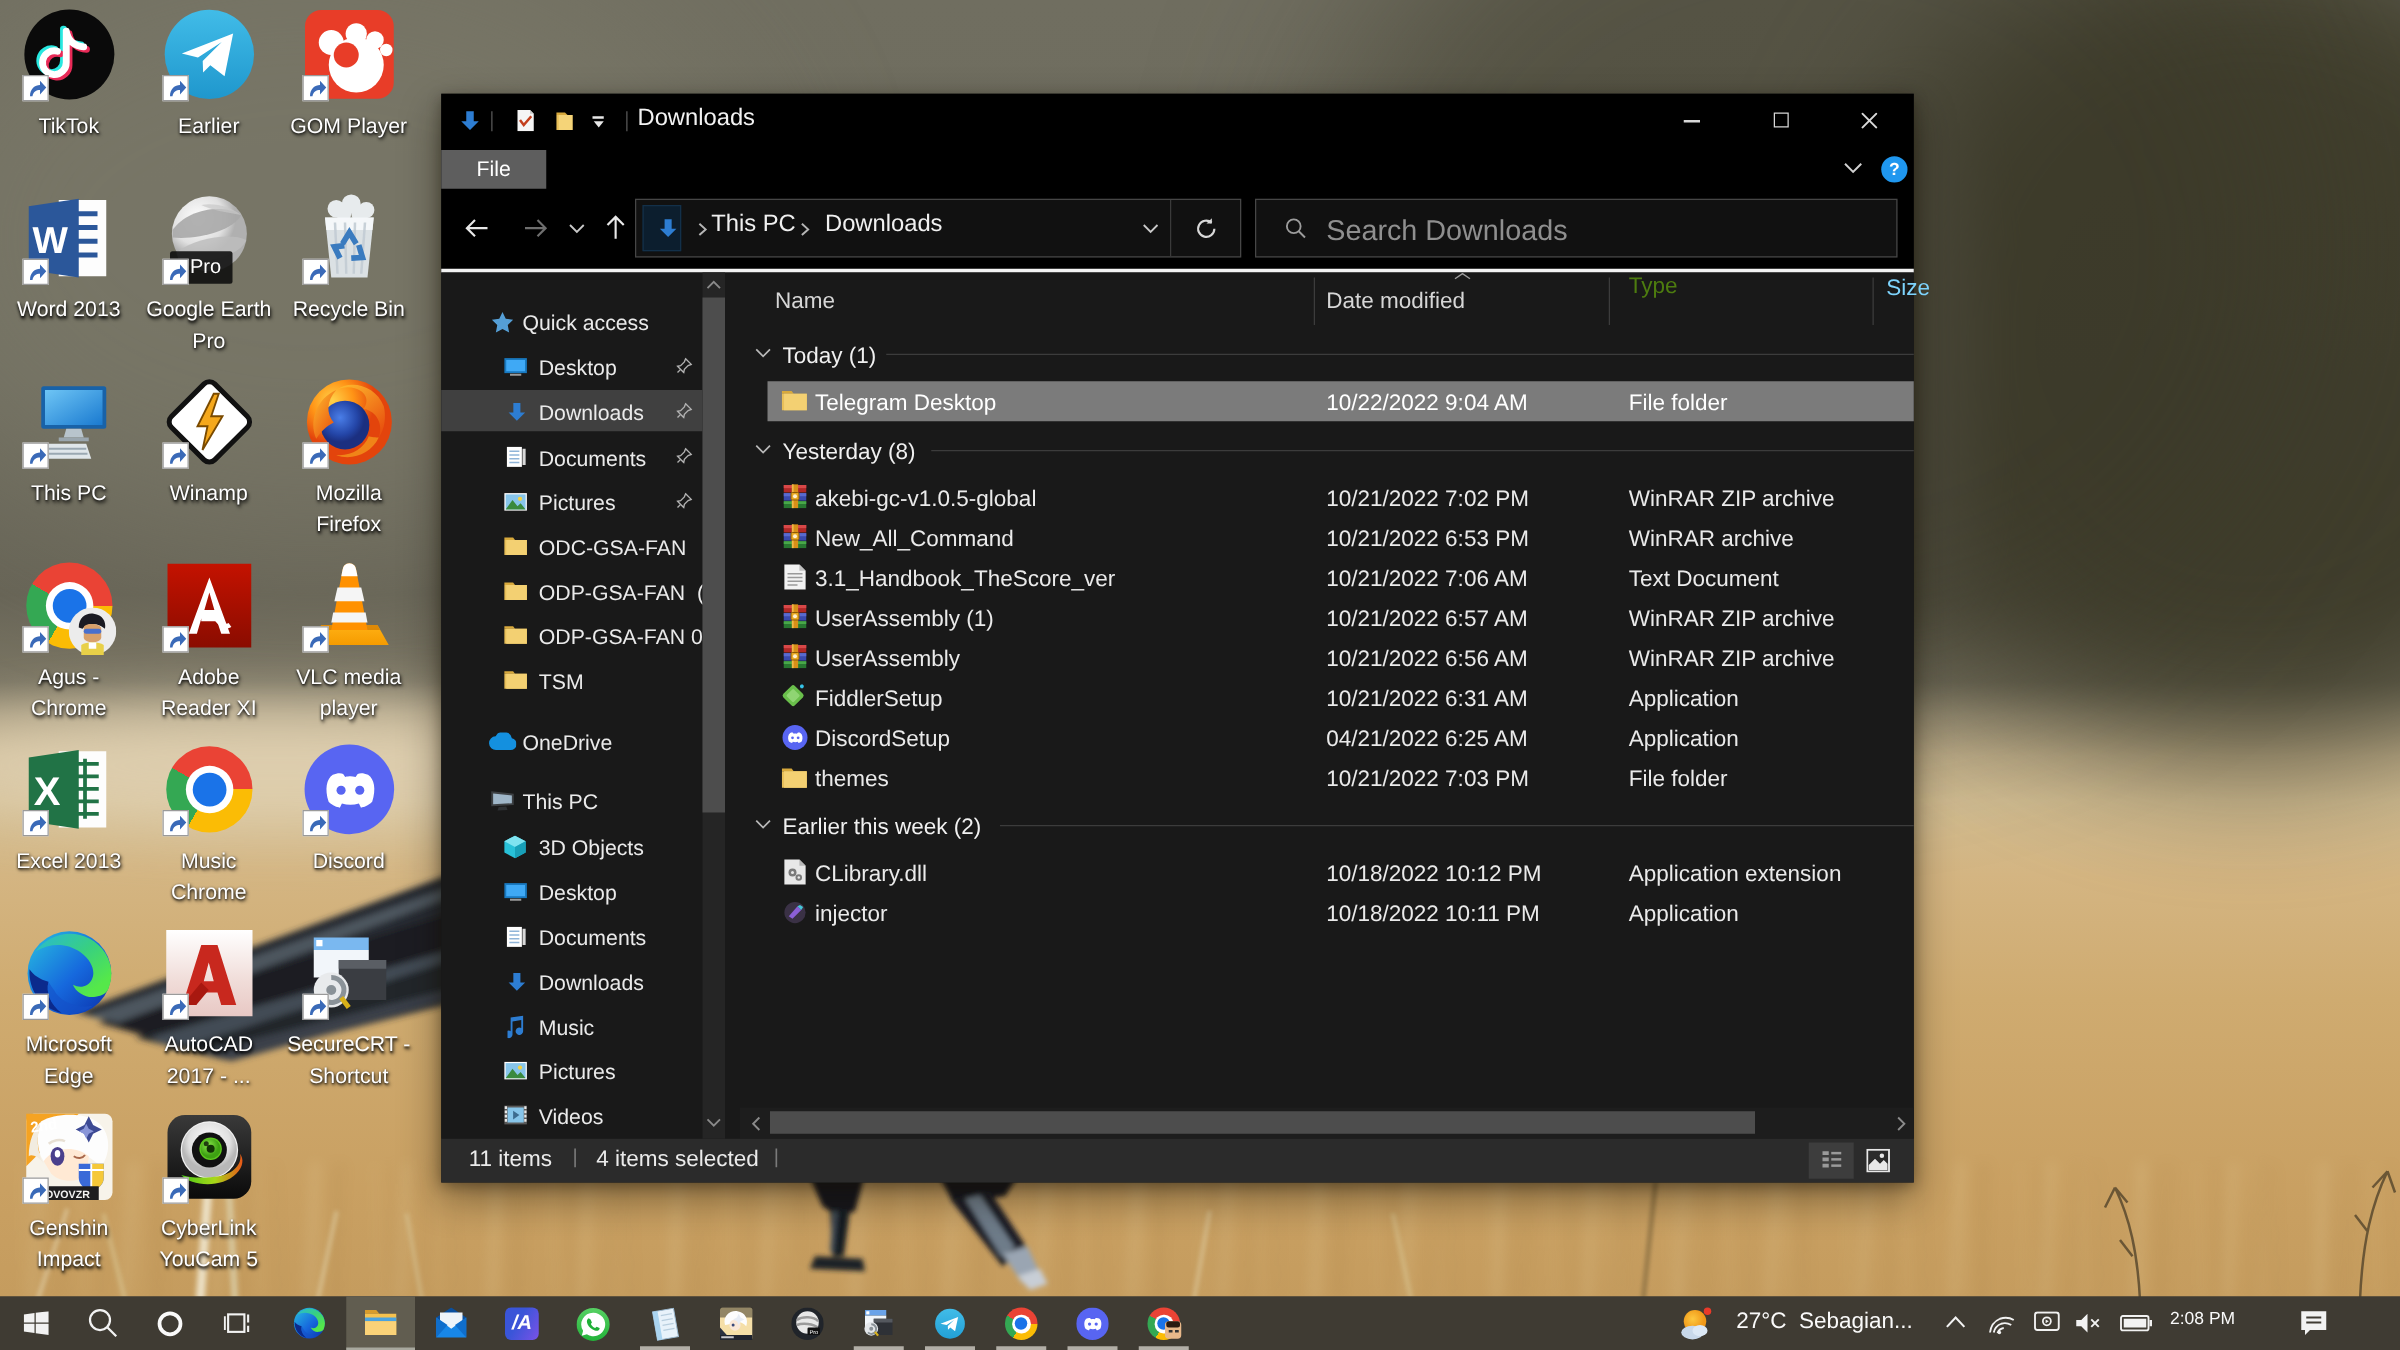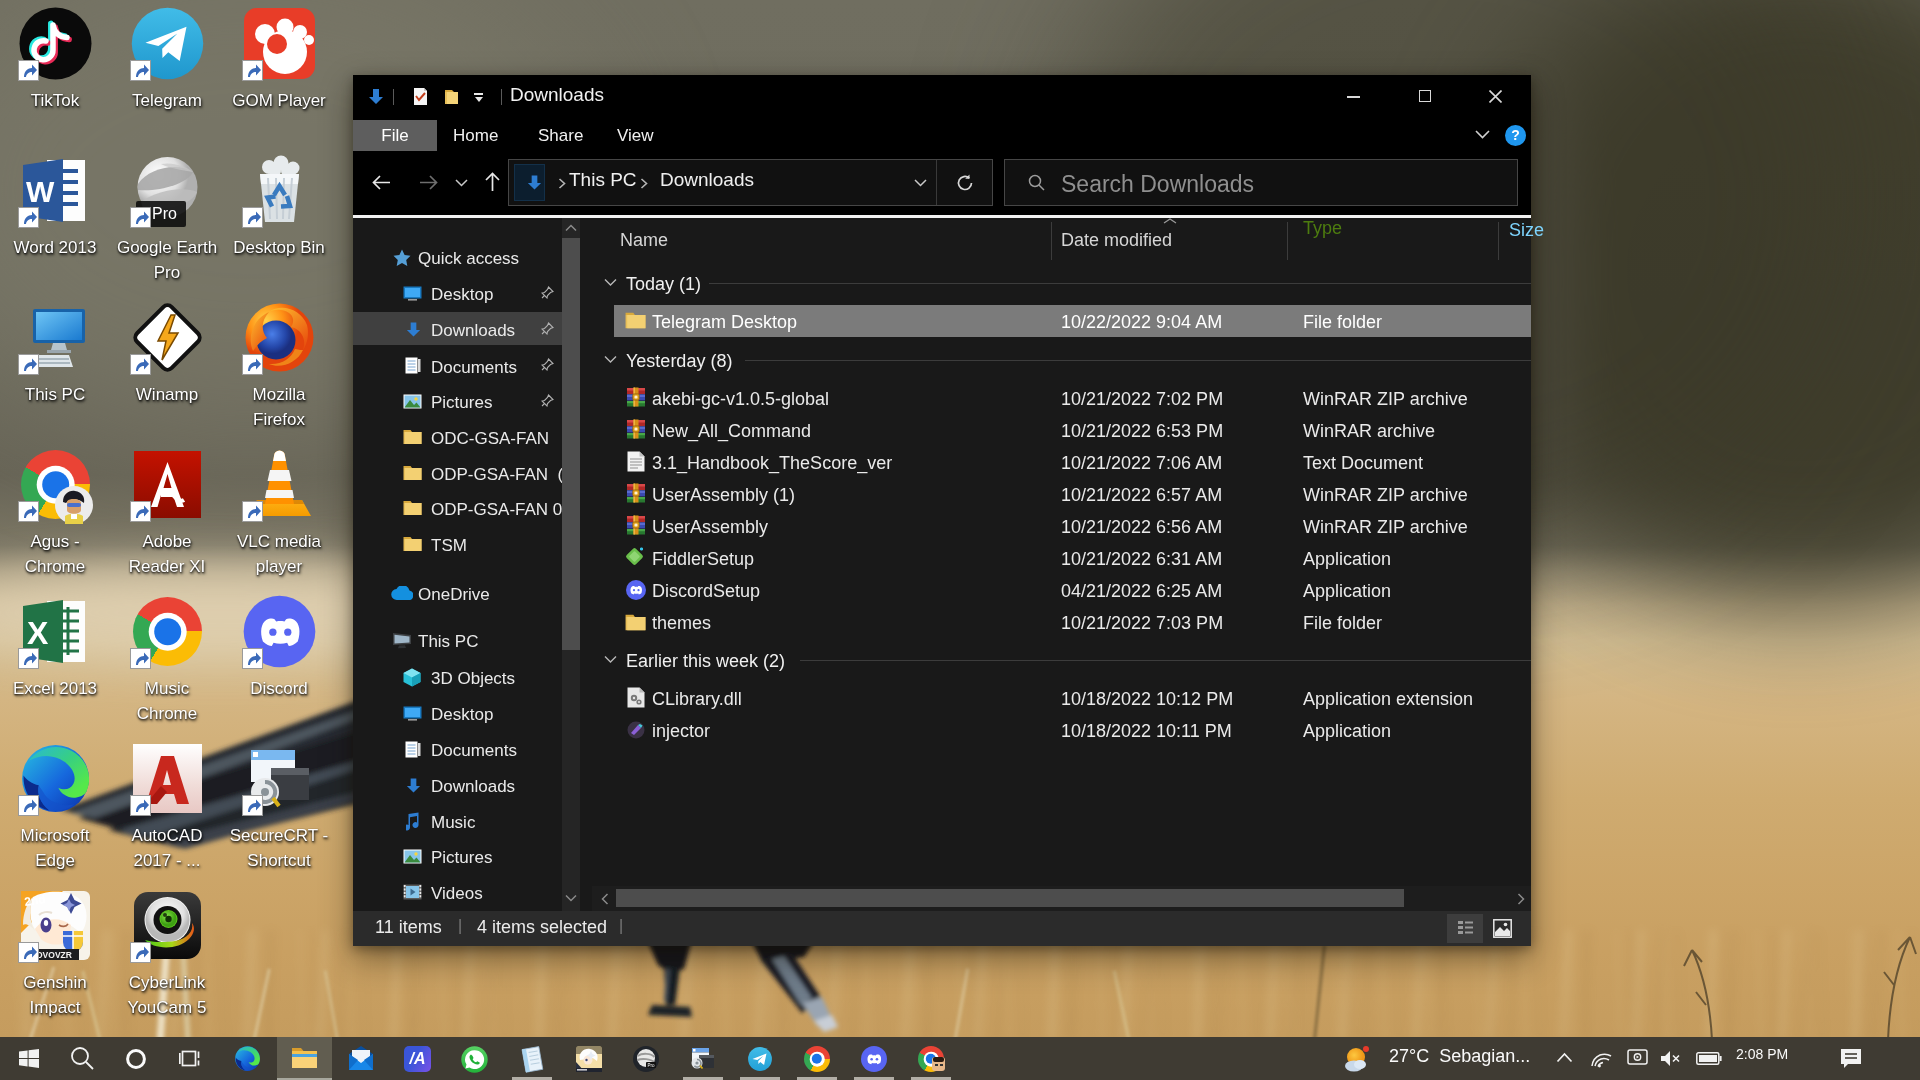--- a/index.html
+++ b/index.html
@@ -386,26 +386,26 @@
           </radialGradient>
         <radialGradient id="ycgrn" cx="0.4" cy="0.35">
             <stop offset="0" stop-color="#8ae84a"></stop>
             <stop offset="1" stop-color="#3da012"></stop>
           </radialGradient>
       </defs>
     </svg>
   </div>
   <div id="dlabels">
 <div class="icolabel" style="left:-5px;top:88px">TikTok</div>
-<div class="icolabel" style="left:107px;top:88px">Telegram</div>
+<div class="icolabel" style="left:107px;top:88px">Earlier</div>
 <div class="icolabel" style="left:219px;top:88px">GOM Player</div>
 <div class="icolabel" style="left:-5px;top:235px">Word 2013</div>
 <div class="icolabel" style="left:107px;top:235px">Google Earth
 Pro</div>
-<div class="icolabel" style="left:219px;top:235px">Desktop Bin</div>
+<div class="icolabel" style="left:219px;top:235px">Recycle Bin</div>
 <div class="icolabel" style="left:-5px;top:382px">This PC</div>
 <div class="icolabel" style="left:107px;top:382px">Winamp</div>
 <div class="icolabel" style="left:219px;top:382px">Mozilla
 Firefox</div>
 <div class="icolabel" style="left:-5px;top:529px">Agus -
 Chrome</div>
 <div class="icolabel" style="left:107px;top:529px">Adobe
 Reader XI</div>
 <div class="icolabel" style="left:219px;top:529px">VLC media
 player</div>
@@ -553,25 +553,20 @@
   <div class="abs" style="left:148px;top:14px;width:1px;height:16px;background:#5a5a5a"></div>
   <div class="abs" style="left:157px;top:9px;font-size:19px;color:#f2f2f2">Downloads</div>
 
   <div class="abs" style="left:994px;top:21px;width:13px;height:1.5px;background:#d8d8d8"></div>
   <div class="abs" style="left:1066px;top:15px;width:12px;height:12px;border:1.5px solid #d8d8d8"></div>
   <svg class="abs" style="left:1136px;top:15px" width="13" height="13" viewBox="0 0 13 13">
     <path d="M0.5 0.5 L12.5 12.5 M12.5 0.5 L0.5 12.5" stroke="#d8d8d8" stroke-width="1.6"></path>
   </svg>
 
   <div class="abs" style="left:0;top:45px;width:84px;height:31px;background:#5e5e5e;color:#fff;font-size:17px;text-align:center;line-height:31px">File</div>
-  <div class="abs" style="left:84px;top:45px;width:500px;height:31px;color:#f0f0f0;font-size:17px;line-height:31px">
-    <span style="position:absolute;left:16px">Home</span>
-    <span style="position:absolute;left:101px">Share</span>
-    <span style="position:absolute;left:180px">View</span>
-  </div>
   <svg class="abs" style="left:1122px;top:55px" width="15" height="9" viewBox="0 0 15 9">
     <path d="M1 1 L7.5 7.5 L14 1" stroke="#d0d0d0" stroke-width="1.6" fill="none"></path>
   </svg>
   <div class="abs" style="left:1152px;top:50px;width:21px;height:21px;border-radius:50%;background:#1f97ef;color:#fff;font-size:14px;font-weight:bold;text-align:center;line-height:21px">?</div>
 
   <svg class="abs" style="left:19px;top:99px" width="19" height="17" viewBox="0 0 19 17">
     <path d="M18 8.5 H2 M8 2 L1.5 8.5 L8 15" stroke="#e8e8e8" stroke-width="1.7" fill="none"></path>
   </svg>
   <svg class="abs" style="left:66px;top:99px" width="19" height="17" viewBox="0 0 19 17">
     <path d="M1 8.5 H17 M11 2 L17.5 8.5 L11 15" stroke="#6e6e6e" stroke-width="1.7" fill="none"></path>

